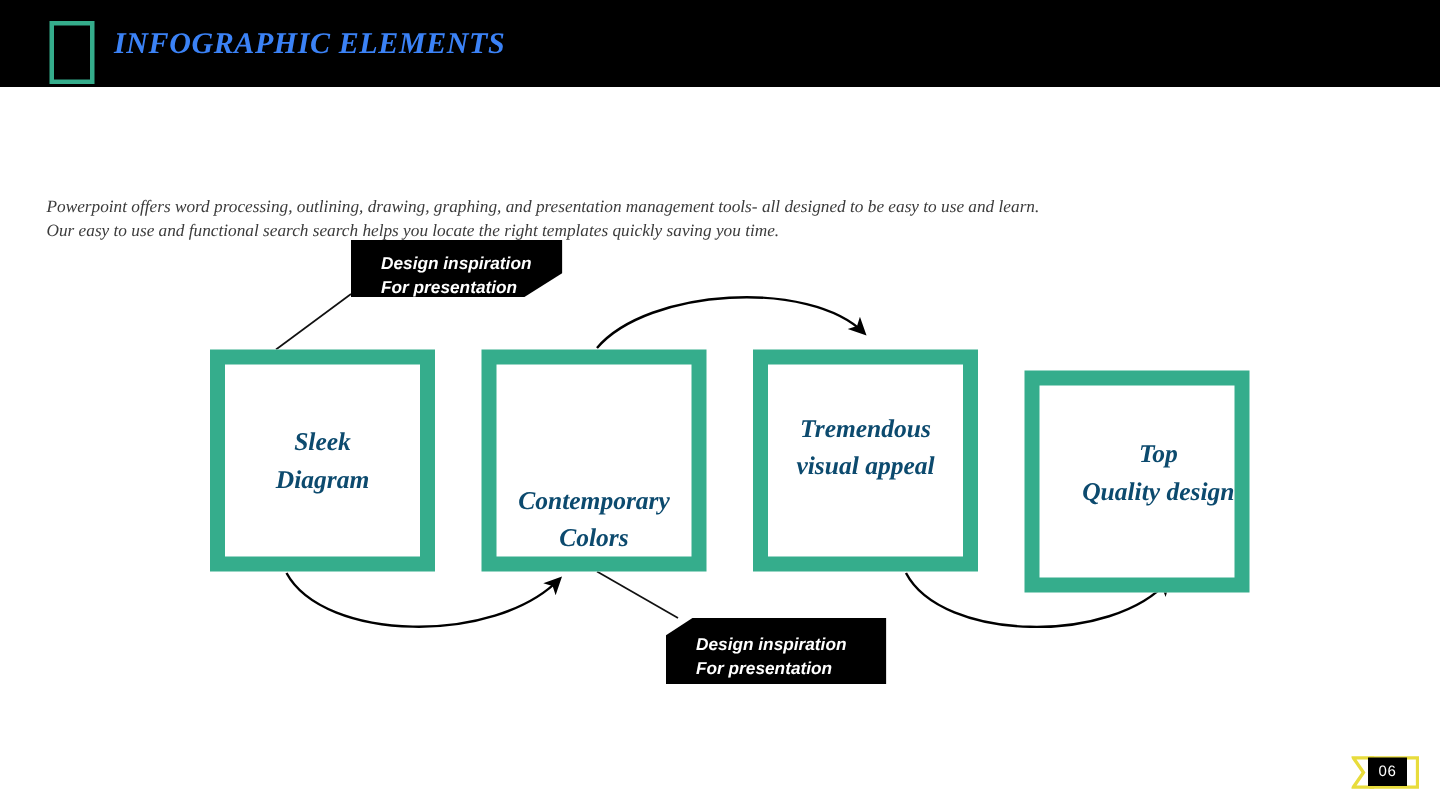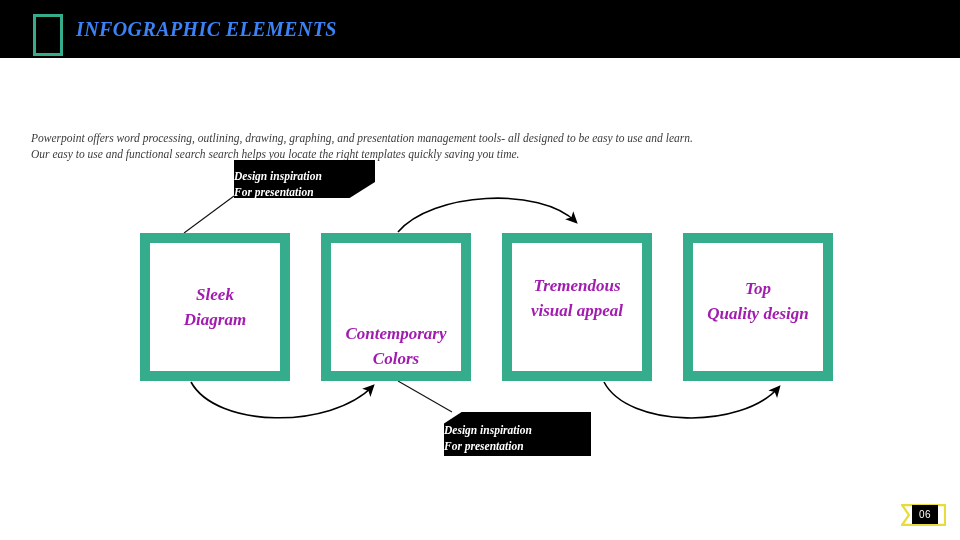--- a/index.html
+++ b/index.html
@@ -57,41 +57,41 @@
     align-items:center;
     justify-content:center;
     text-align:center;
   }
   .box .label{
     font-family:"Liberation Serif",serif;
     font-style:italic;
     font-weight:bold;
     font-size:17px;
     line-height:25px;
-    color:#a21caf;
+    color:#0c4a6e;
     white-space:pre-line;
   }
   #box-1{left:140px;top:233px;}
   #box-2{left:321px;top:233px;align-items:flex-end;}
   #box-3{left:502px;top:233px;align-items:flex-start;}
   #box-3 .label{margin-top:30px;}
-  #box-4{left:683px;top:233px;align-items:flex-start;}
+  #box-4{left:683px;top:247px;align-items:flex-start;justify-content:flex-end;}
   #box-4 .label{margin-top:33px;}
 
   
   .callout{
     position:absolute;
     background:#000000;
     color:#ffffff;
-    font-family:Liberation Serif, serif;
+    font-family:Liberation Sans, sans-serif;
     font-style:italic;
     font-weight:bold;
     font-size:11.5px;
     line-height:16px;
-    padding:8px 14px 8px 0;
+    padding:8px 14px 8px 20px;
     box-sizing:border-box;
     white-space:pre-line;
   }
   #callout-top{
     left:234px;top:160px;width:141px;height:38px;
     clip-path:polygon(0 0, 100% 0, 100% 58%, 82% 100%, 0 100%);
   }
   #callout-bottom{
     left:444px;top:412px;width:147px;height:44px;
     clip-path:polygon(12% 0, 100% 0, 100% 100%, 0 100%, 0 26%);

